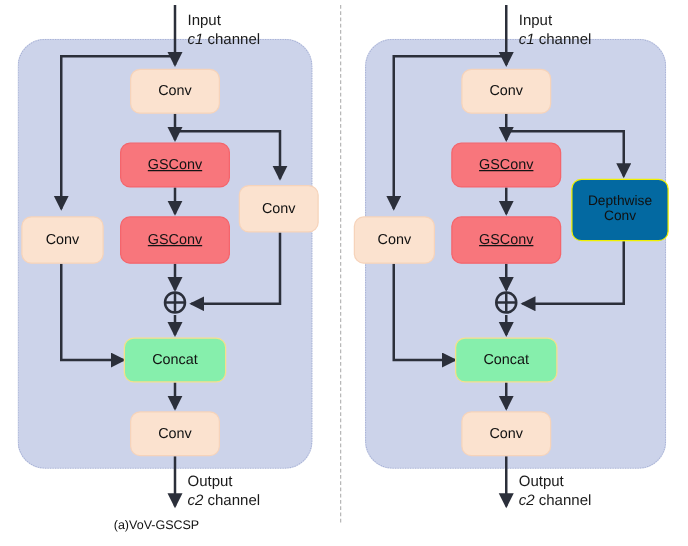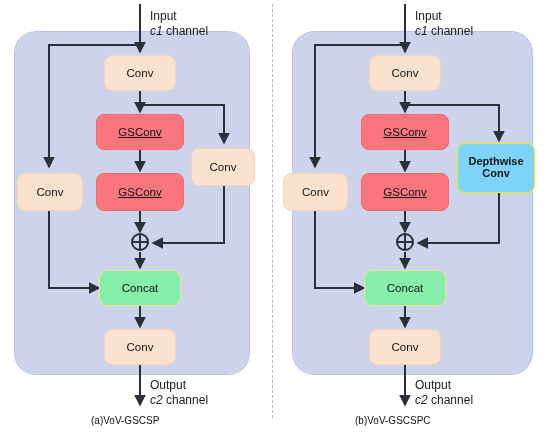--- a/index.html
+++ b/index.html
@@ -63,24 +63,23 @@
     background: #f8767c;
     border: 1px solid #f4656c;
     color: #141414;
     text-decoration: underline;
   }
   .node.concat {
     background: #86efac;
     border: 1px solid #f5e08a;
   }
   .node.depthwise {
-    background: #7dd3fc;
+    background: #0369a1;
     border: 1px solid #f0f000;
     font-size: 11px;
-    font-weight: bold;
   }
 
   svg.wires {
     position: absolute;
     left: 0; top: 0;
     width: 275px;
     height: 437px;
     z-index: 2;
     overflow: visible;
   }
@@ -269,16 +268,15 @@
     <div class="lbl" style="left:140px; top:9px;">
       <div><span>Input</span></div>
       <div><span class="it">c1</span><span> channel</span></div>
     </div>
 
     <div class="lbl" style="left:140px; top:378px;">
       <div><span>Output</span></div>
       <div><span class="it">c2</span><span> channel</span></div>
     </div>
 
-    <div class="caption" style="left:80px; top:415px;">(b)VoV-GSCSPC</div>
   </div>
 
 </div>
 
 </body></html>

